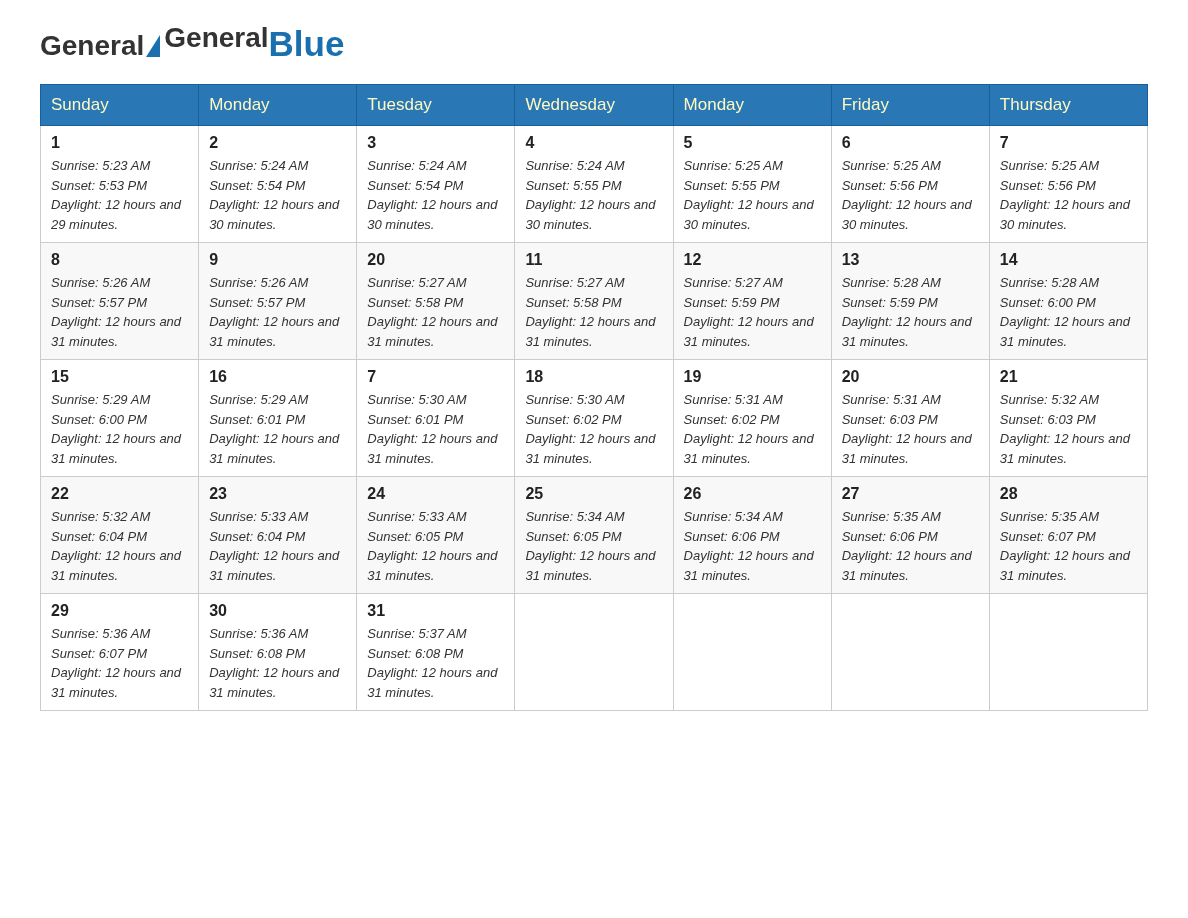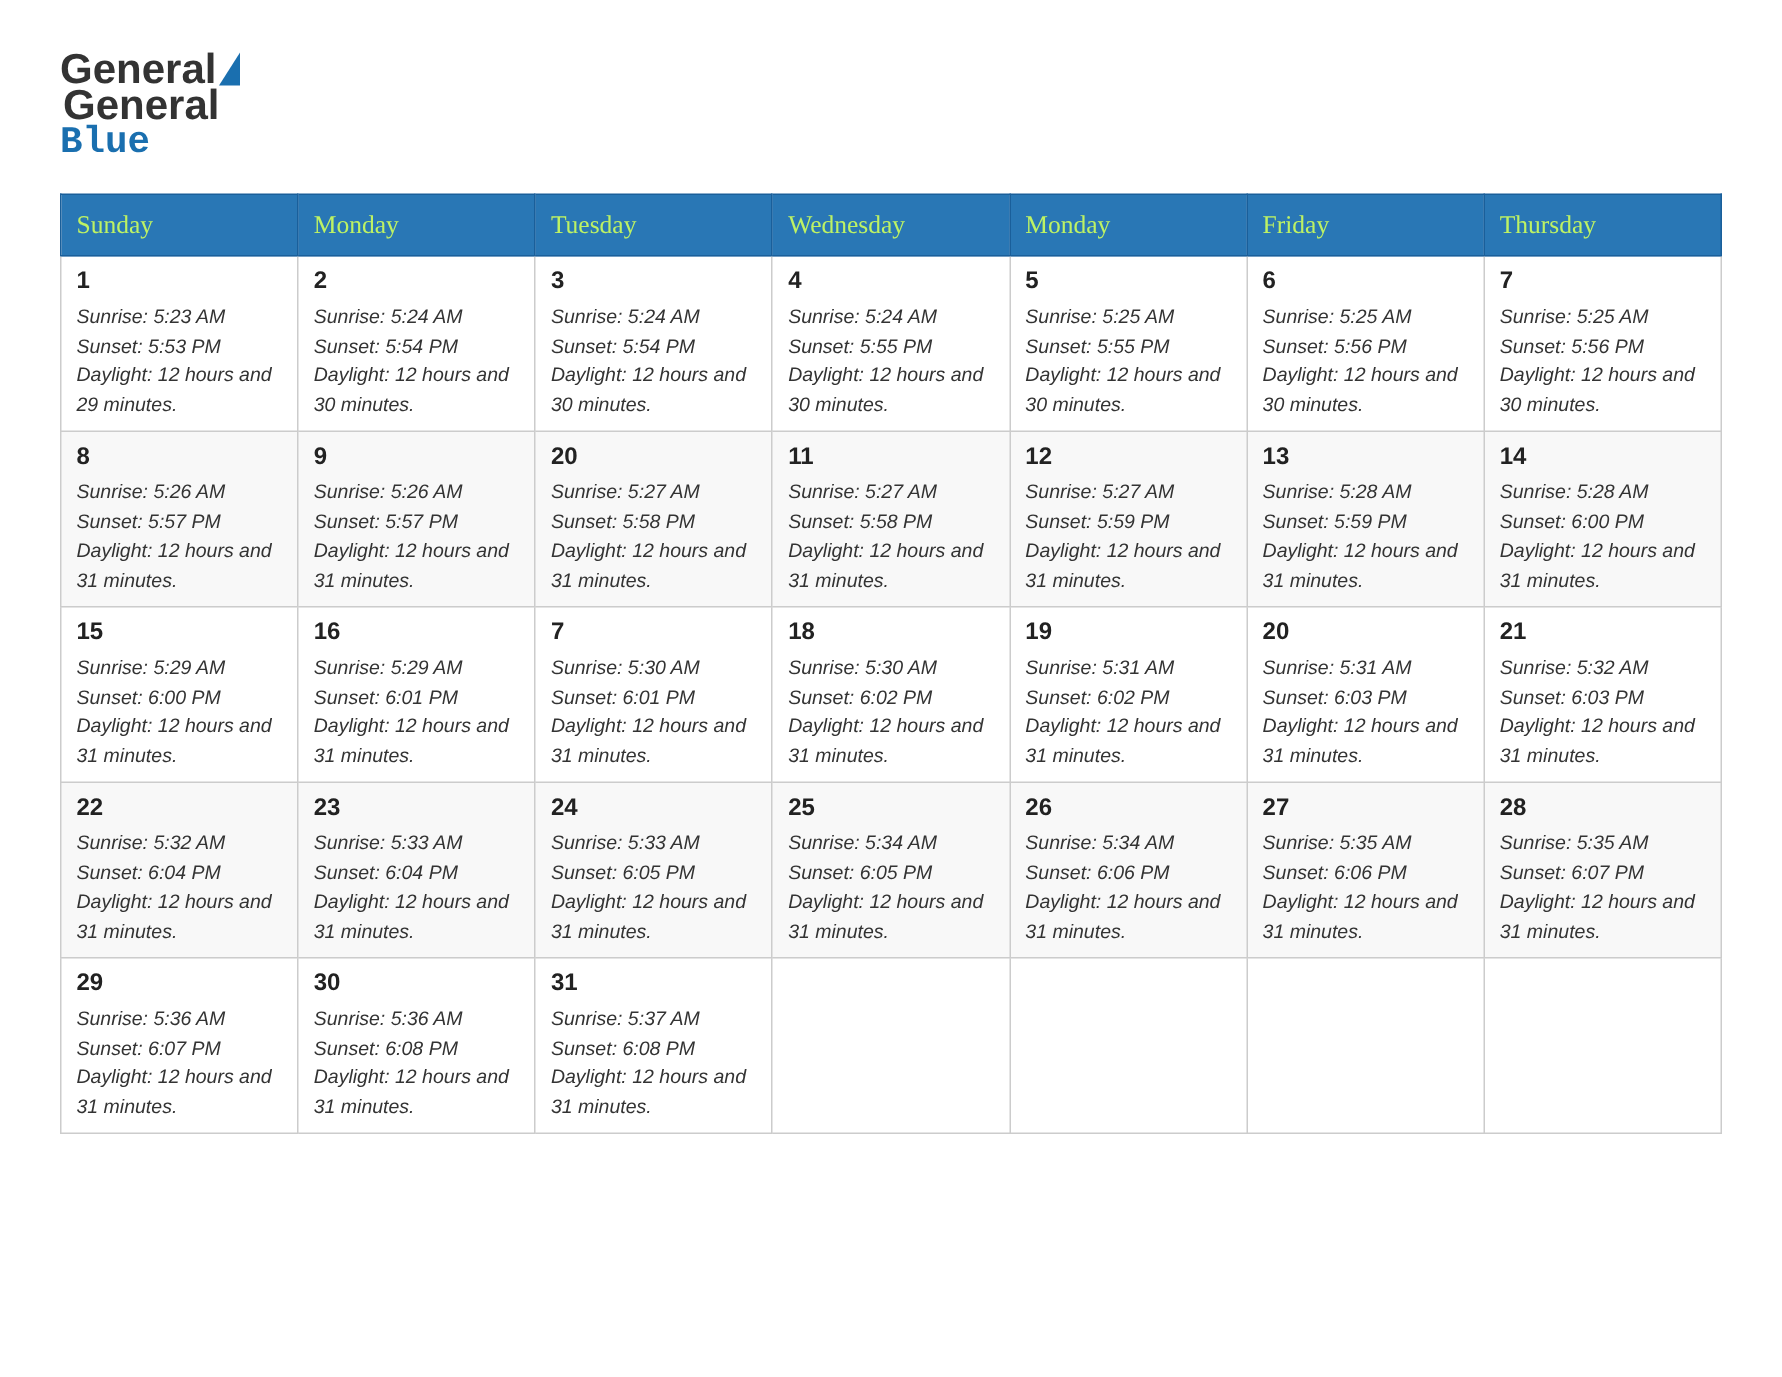--- a/index.html
+++ b/index.html
@@ -11,21 +11,21 @@
       min-height: 918px;
     }
     .header {
       display: flex;
       justify-content: space-between;
       align-items: flex-start;
       margin-bottom: 20px;
     }
     .logo-area {
       display: flex;
-      flex-direction: column;
+      flex-direction: row;
       align-items: flex-start;
     }
     .logo-text {
       display: flex;
       align-items: center;
       font-size: 28px;
       font-weight: bold;
       color: #333;
     }
     .logo-blue { color: #1a6faf; }
@@ -43,27 +43,26 @@
       color: #444;
       margin-top: 4px;
     }
     .calendar-table {
       width: 100%;
       border-collapse: collapse;
       border: 1px solid #ccc;
     }
     .calendar-table th {
       background-color: #2977b5;
-      color: #bef264;
+      color: #fef9c3;
       font-size: 17px;
       font-weight: normal;
       padding: 10px 10px;
       text-align: left;
       border: 1px solid #1a5f9a;
-      font-family: Liberation Serif, serif;
     }
     .calendar-table td {
       vertical-align: top;
       padding: 8px 10px;
       border: 1px solid #ccc;
       min-width: 155px;
       width: 14.28%;
     }
     .calendar-table tr:nth-child(even) td {
       background-color: #f8f8f8;
@@ -95,21 +94,21 @@
   <div class="logo-area">
     <div class="logo-text">
         <span style="font-size:28px;font-weight:bold;color:#333;">General</span>
         <span style="width:0;height:0;border-left:14px solid transparent;border-bottom:22px solid #1a6faf;display:inline-block;margin:0 2px;vertical-align:middle;"></span>
       </div>
     <div style="display:flex; align-items:center; margin-top:-8px; margin-left:2px;">
       <span style="font-size:28px; font-weight:bold; color:#333;">General</span>
       <span class="logo-blue" style="font-size:28px; font-weight:bold;"></span>
     </div>
   <div style="display: flex; align-items: center; margin-top: -6px;">
-        <span style="font-size:25px;font-weight:bold;color:#1a6faf;font-family:Liberation Mono, monospace;">Blue</span>
+        <span style="font-size:35px;font-weight:bold;color:#1a6faf;">Blue</span>
       </div>
     </div>
   <div class="title-area">
     <div class="month-title"></div>
     <div class="location"></div>
   </div>
 </div>
 
 <table class="calendar-table">
   <thead>

